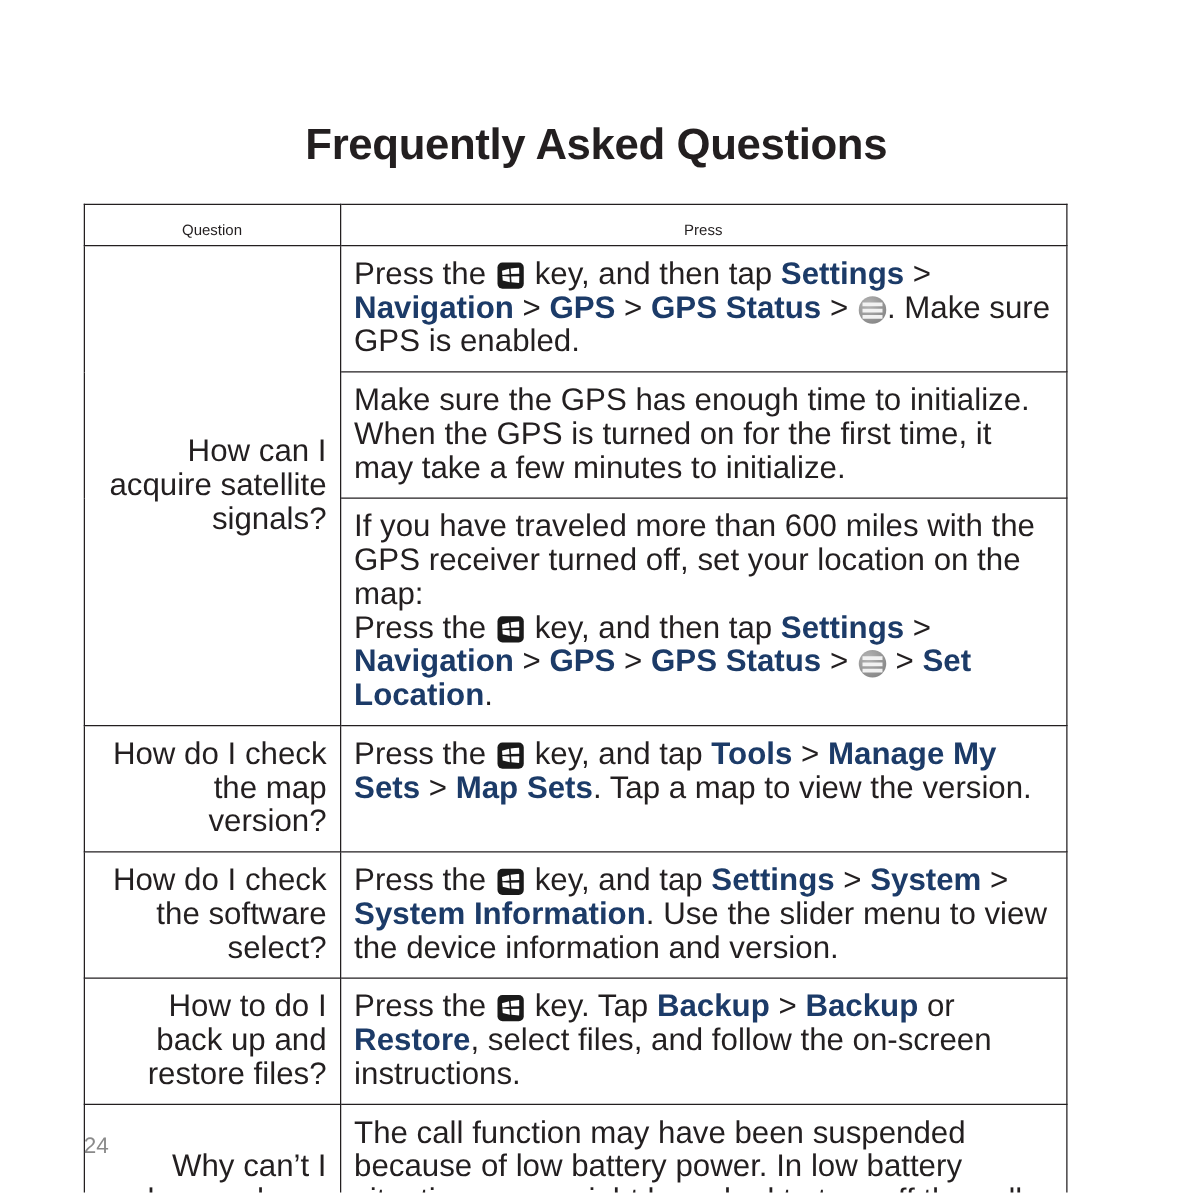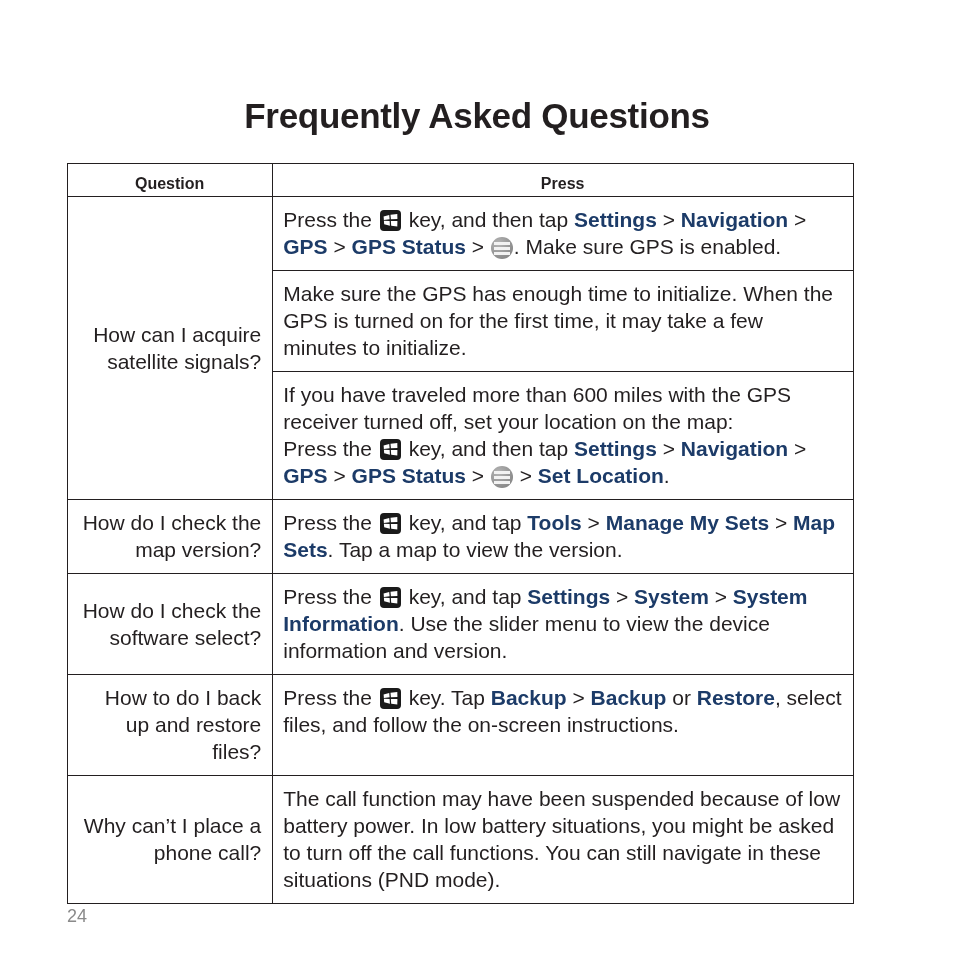--- a/index.html
+++ b/index.html
@@ -43,33 +43,33 @@
     left: 67px;
     top: 123px;
     width: 787px;
     border-collapse: collapse;
     table-layout: fixed;
   }
   .faq-table td, .faq-table th {
     border: 1px solid #231f20;
     vertical-align: top;
     padding: 9px 11px 10px 10px;
-    font-size: 21px;
+    font-size: 25px;
     line-height: 27px;
     color: #231f20;
     font-weight: normal;
     text-align: left;
   }
   .col-q { width: 205px; }
   .col-a { width: 580px; }
 
   .faq-table th {
     text-align: center;
-    font-weight: bold;
-    font-size: 16px;
+    font-weight: normal;
+    font-size: 12px;
     padding-top: 8px;
     padding-bottom: 0;
     line-height: 24px;
   }
 
   td.q-cell {
     vertical-align: middle;
     text-align: right;
   }
 

